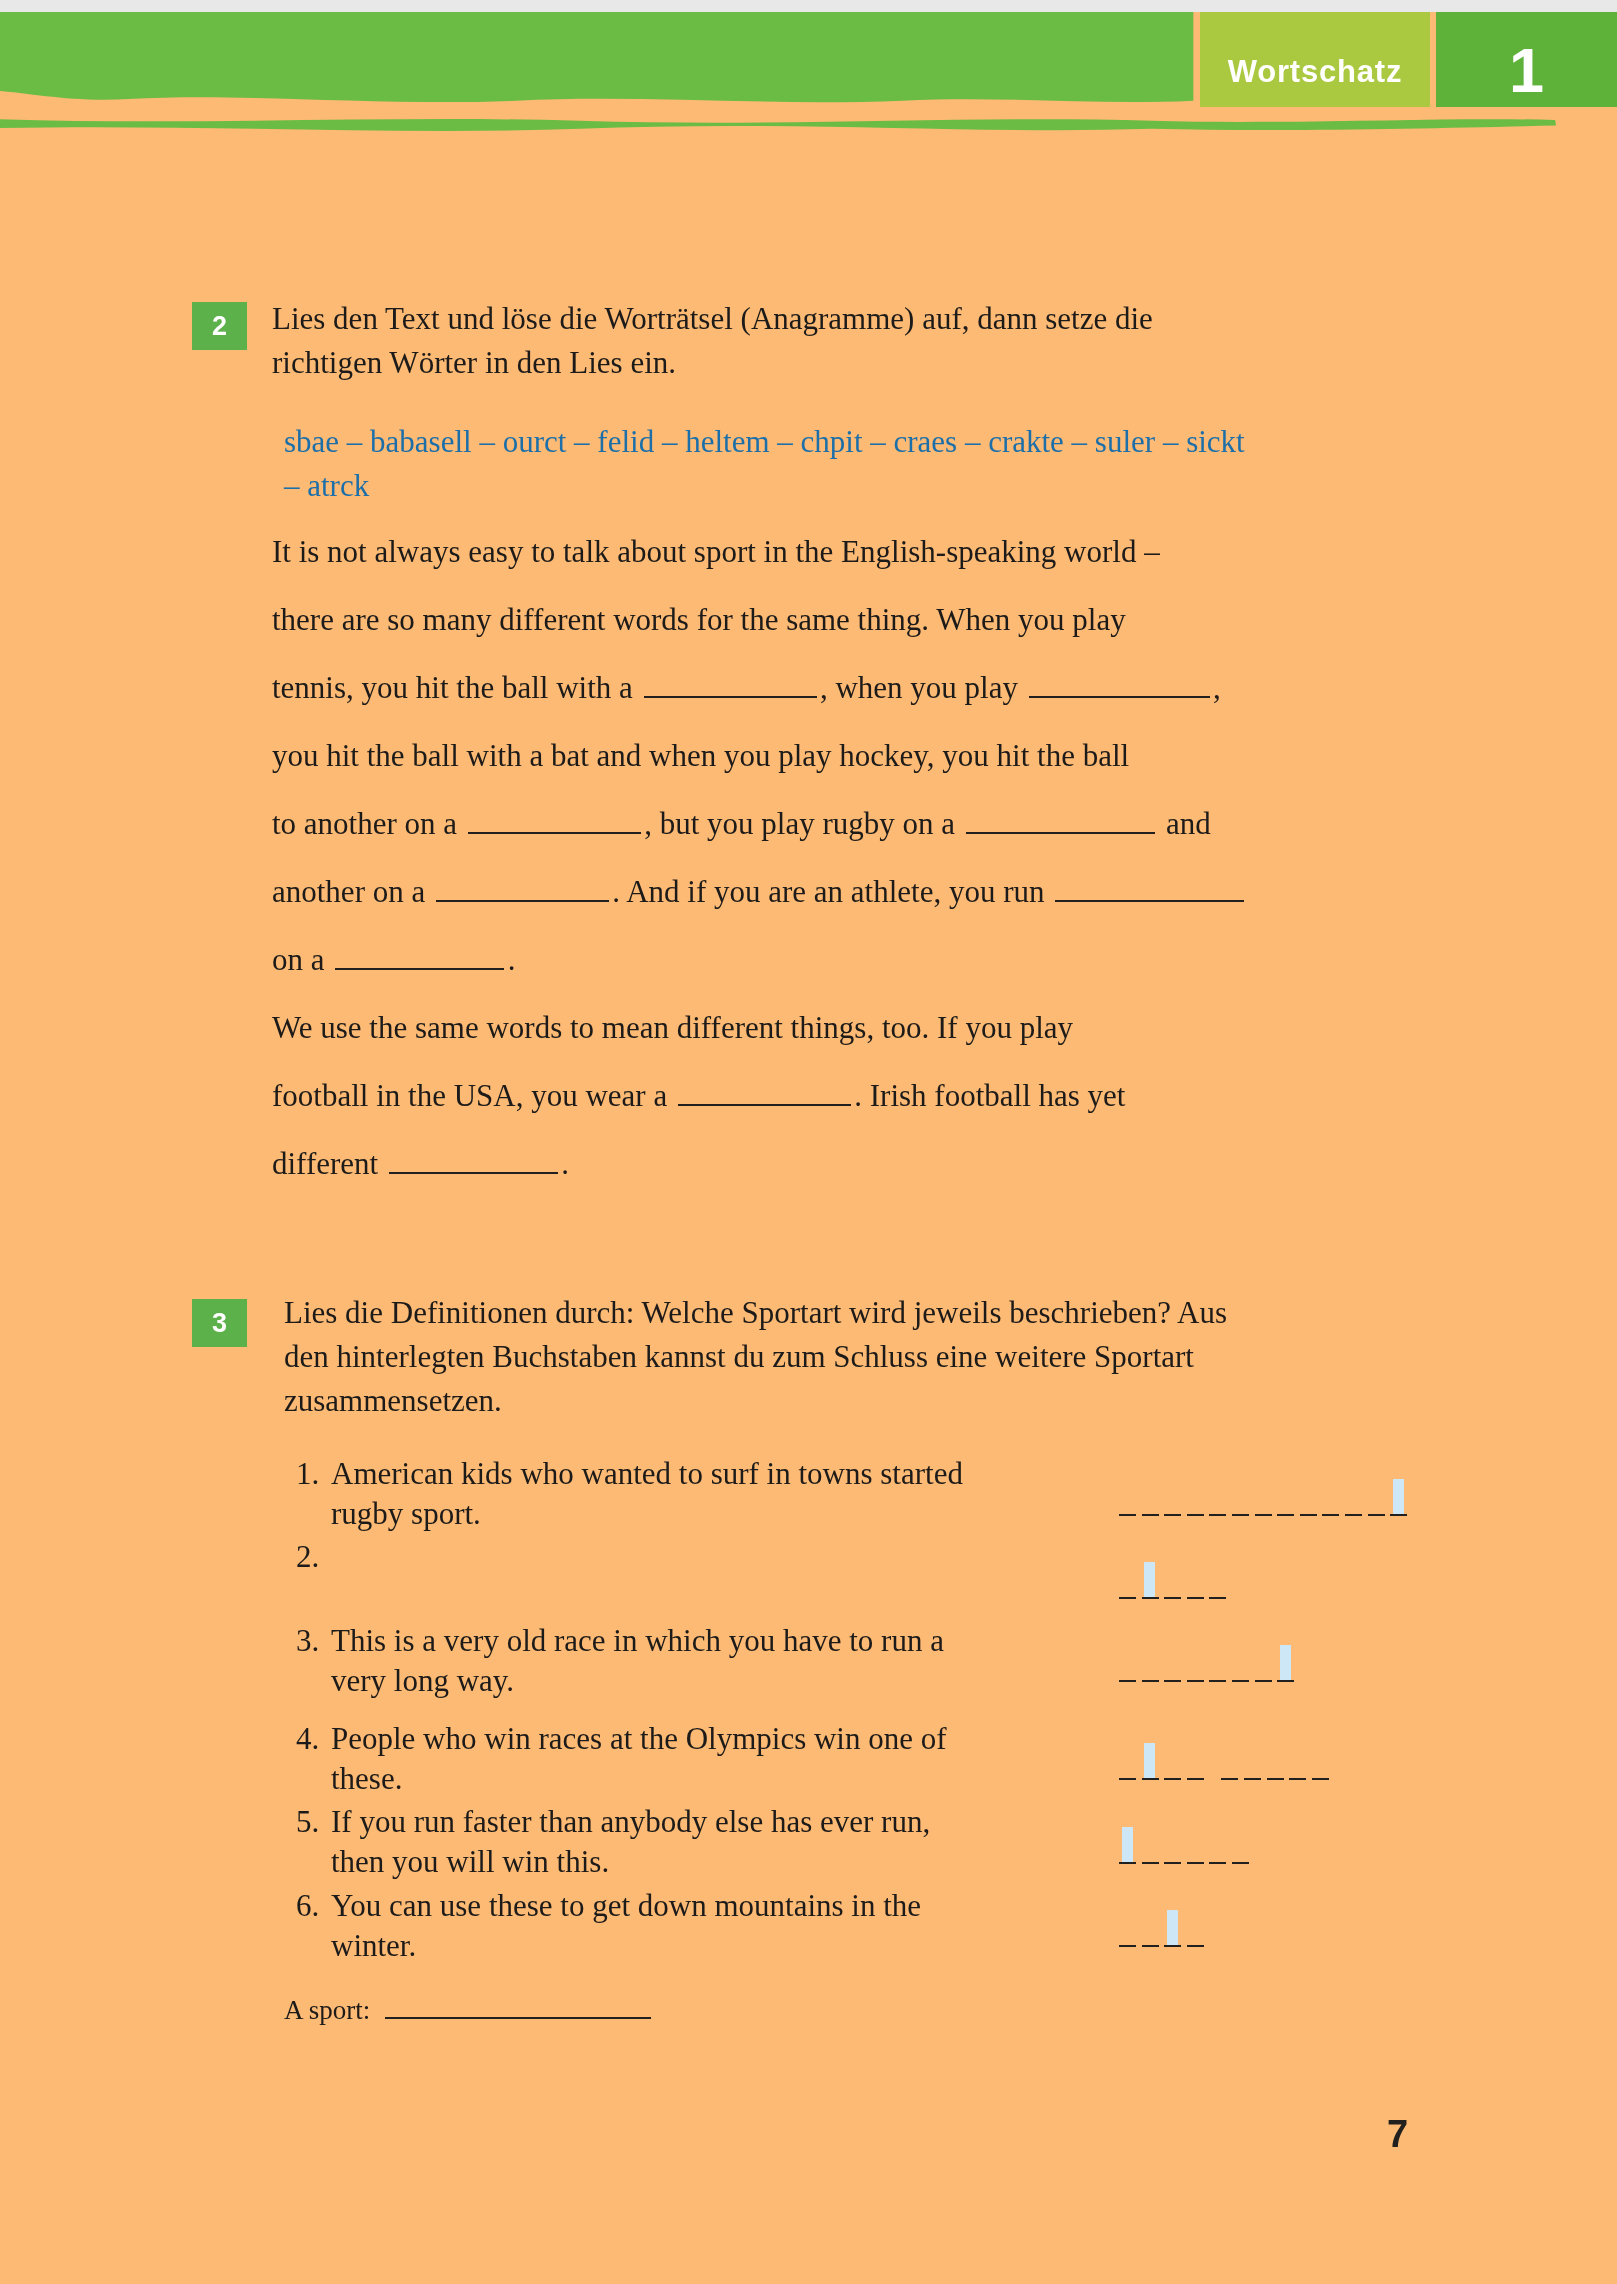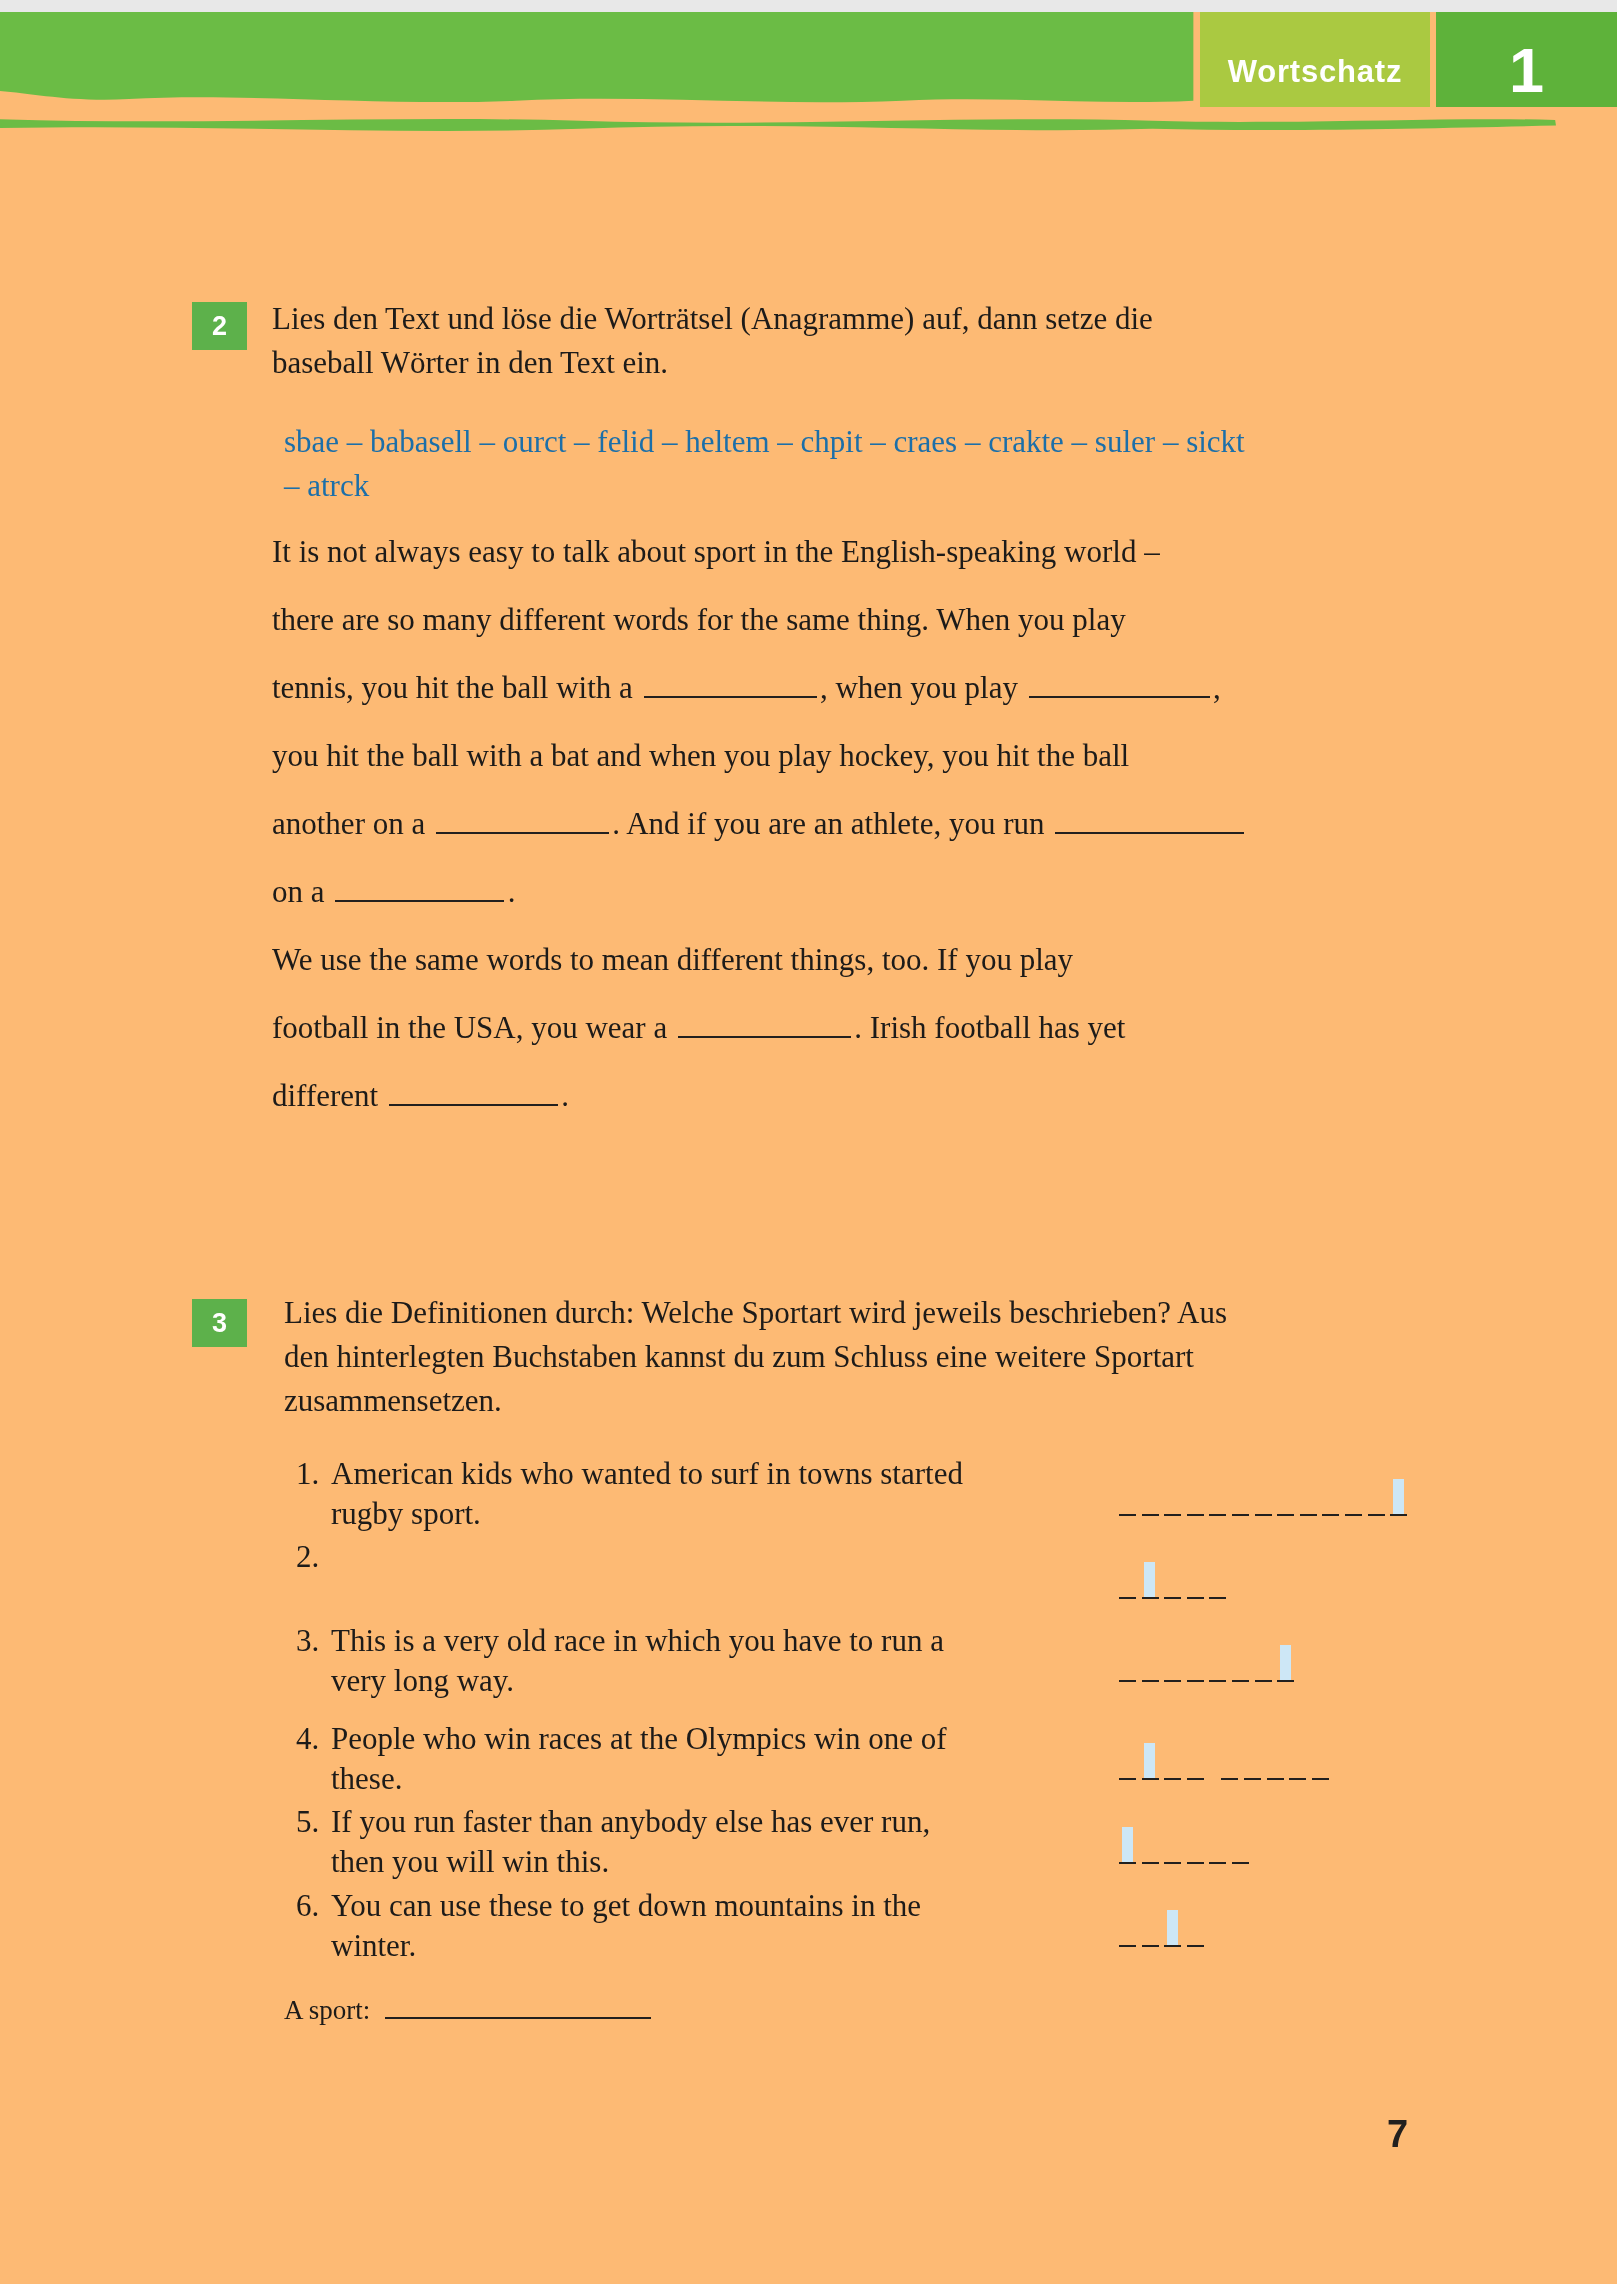--- a/index.html
+++ b/index.html
@@ -93,31 +93,32 @@
   </div>
   <div class="header-chapter">
     <span>1</span>
   </div>
 
   <div class="ex-box" id="ex2-box">
     <span>2</span>
   </div>
   <div id="ex2-instruction">
       <div class="instr-line">Lies den Text und löse die Worträtsel (Anagramme) auf, dann setze die</div>
-      <div class="instr-line">baseball Wörter in den Text ein.</div>
+      <div class="instr-line">richtigen Wörter in den Lies ein.</div>
     </div>
   <div id="anagram-list">
       <div class="anagram-line">sbae – babasell – ourct – felid – heltem – chpit – craes – crakte – suler – sickt</div>
       <div class="anagram-line">– atrck</div>
     </div>
   <div id="gap-text">
       <div class="para-line"><span>It is not always easy to talk about sport in the English-speaking world –</span></div>
       <div class="para-line"><span>there are so many different words for the same thing. When you play</span></div>
       <div class="para-line"><span>tennis, you hit the ball with a </span><span class="blank" style="width: 173px;"></span><span>, when you play </span><span class="blank" style="width: 181px;"></span><span>,</span></div>
       <div class="para-line"><span>you hit the ball with a bat and when you play hockey, you hit the ball</span></div>
+      <div class="para-line"><span>to another on a </span><span class="blank" style="width: 173px;"></span><span>, but you play rugby on a </span><span class="blank" style="width: 189px;"></span><span> and</span></div>
       <div class="para-line"><span>another on a </span><span class="blank" style="width: 173px;"></span><span>. And if you are an athlete, you run </span><span class="blank" style="width: 189px;"></span></div>
       <div class="para-line"><span>on a </span><span class="blank" style="width: 169px;"></span><span>.</span></div>
       <div class="para-line"><span>We use the same words to mean different things, too. If you play</span></div>
       <div class="para-line"><span>football in the USA, you wear a </span><span class="blank" style="width: 173px;"></span><span>. Irish football has yet</span></div>
       <div class="para-line"><span>different </span><span class="blank" style="width: 169px;"></span><span>.</span></div>
     </div>
 
   <div class="ex-box" id="ex3-box">
     <span>3</span>
   </div>

